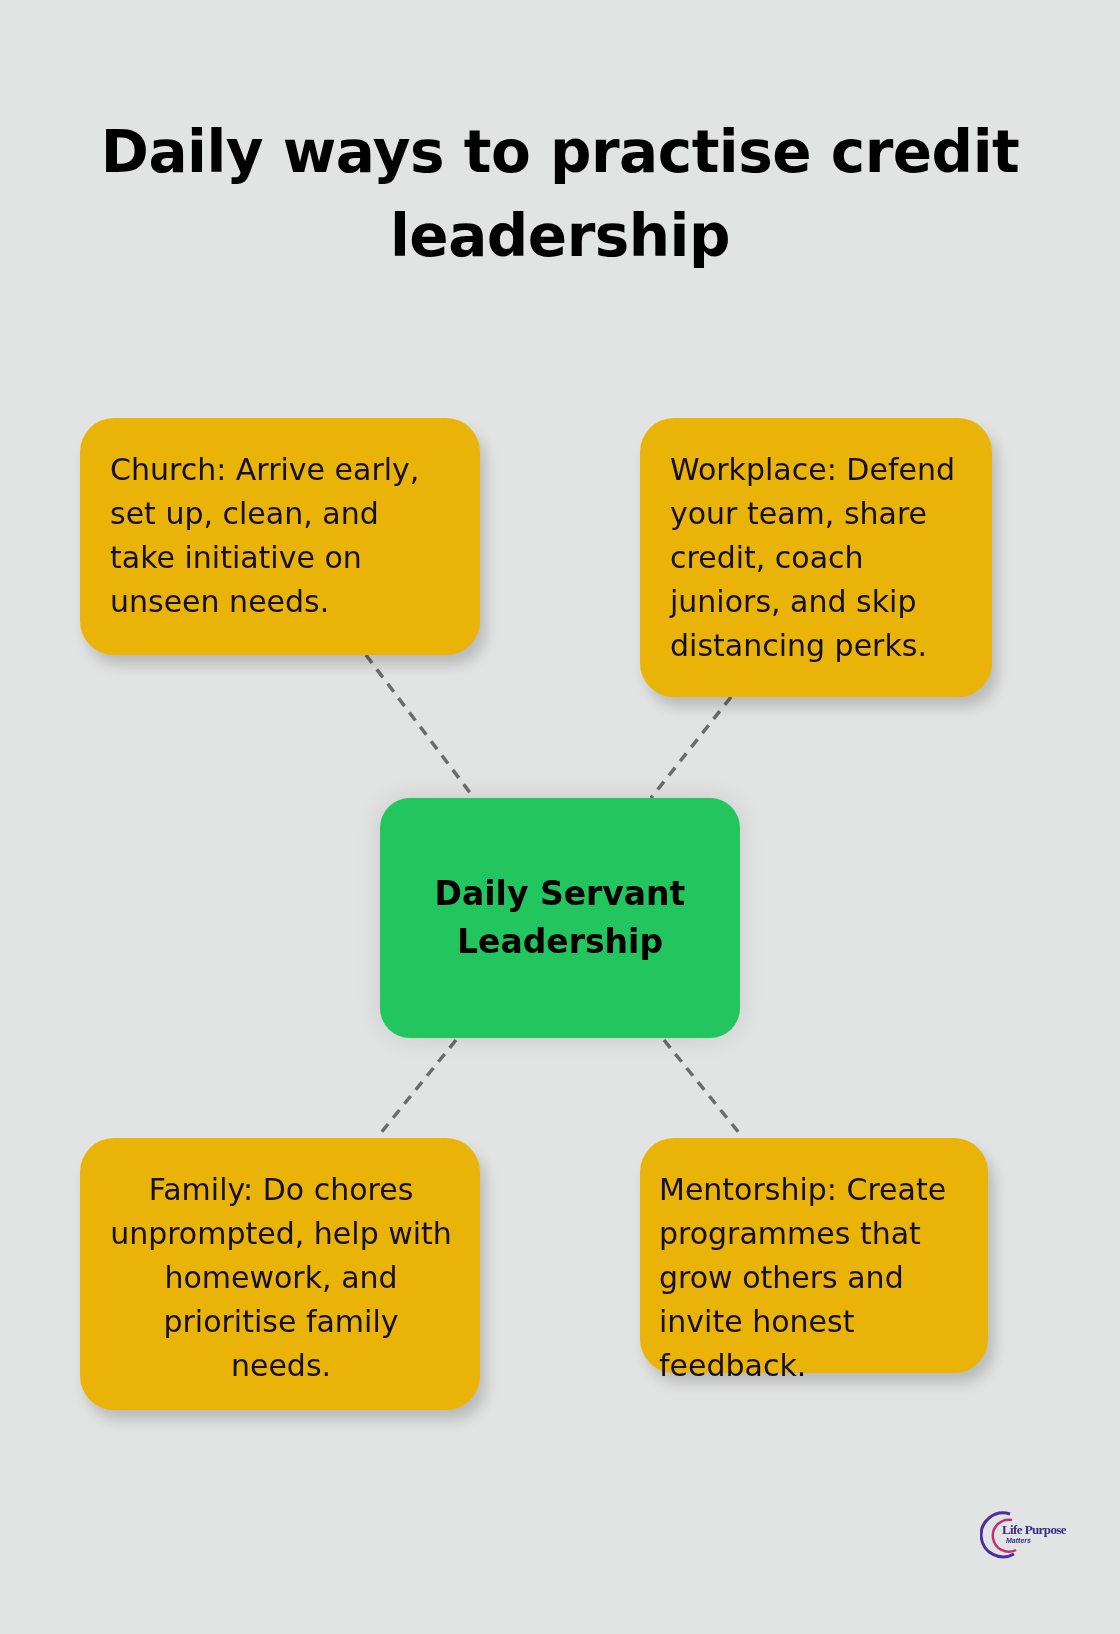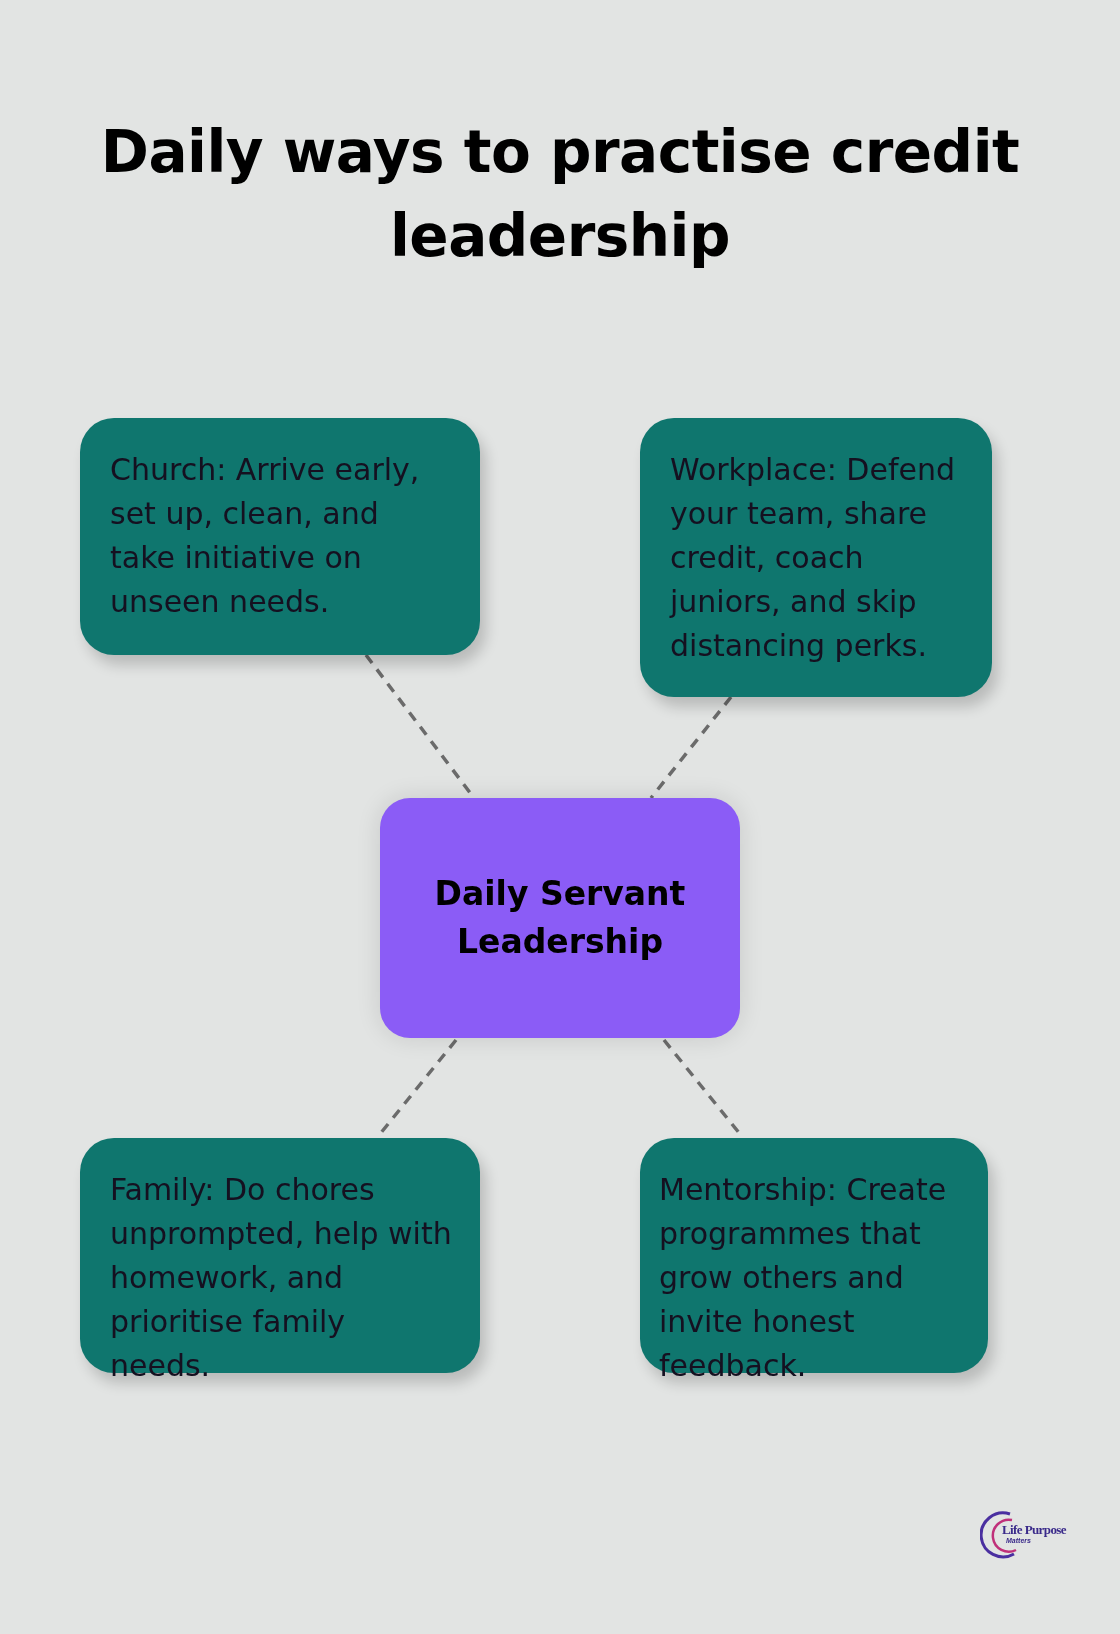--- a/index.html
+++ b/index.html
@@ -1,20 +1,20 @@
 <!DOCTYPE html>
 <html><head>
 <meta charset="utf-8">
 <style>
   html, body { margin:0; padding:0; }
   body { width:1120px; height:1634px; background:#e2e4e3; position:relative; overflow:hidden; font-family:"DejaVu Sans","Liberation Sans",sans-serif; }
   .title { position:absolute; left:40px; right:40px; top:110px; text-align:center; font-weight:bold; font-size:58px; line-height:84px; color:#000; letter-spacing:-0.5px; }
   .lines { position:absolute; left:0; top:0; }
-  .card { position:absolute; background:#0f766e; border-radius:34px; box-shadow:6px 10px 14px rgba(0,0,0,0.18); box-sizing:border-box; padding:30px 28px 0 30px; font-size:30px; line-height:44px; color:#151020; }
-  .center { position:absolute; left:380px; top:798px; width:360px; height:240px; background:#8b5cf6; border-radius:30px; box-shadow:0 0 24px rgba(0,0,0,0.12); display:flex; align-items:center; justify-content:center; text-align:center; font-weight:bold; font-size:33px; line-height:48px; color:#000; }
+  .card { position:absolute; background:#eab308; border-radius:34px; box-shadow:6px 10px 14px rgba(0,0,0,0.18); box-sizing:border-box; padding:30px 28px 0 30px; font-size:30px; line-height:44px; color:#151020; }
+  .center { position:absolute; left:380px; top:798px; width:360px; height:240px; background:#22c55e; border-radius:30px; box-shadow:0 0 24px rgba(0,0,0,0.12); display:flex; align-items:center; justify-content:center; text-align:center; font-weight:bold; font-size:33px; line-height:48px; color:#000; }
   .center span { display:block; width:260px; }
   .logo { position:absolute; left:980px; top:1508px; width:80px; height:52px; }
   .logo-text { position:absolute; left:22px; top:14px; font-family:Liberation Serif, serif; font-weight:bold; font-size:13px; color:#3a2a8a; letter-spacing:-0.6px; white-space:nowrap; }
   .logo-sub { position:absolute; left:26px; top:29px; font-family:"Liberation Sans",sans-serif; font-style:italic; font-weight:bold; font-size:7px; color:#3a2a8a; }
 </style>
 </head>
 <body>
 
 <div class="title">Daily ways to practise credit leadership</div>
 
@@ -27,21 +27,21 @@
   </g>
 </svg>
 
 <div class="card" style="left:80px;top:418px;width:400px;height:237px;">Church: Arrive early, set up, clean, and take initiative on unseen needs.</div>
 <div class="card" style="left:640px;top:418px;width:352px;height:279px;">Workplace: Defend your team, share credit, coach juniors, and skip distancing perks.</div>
 
 <div class="center">
   <span>Daily Servant Leadership</span>
 </div>
 
-<div class="card" style="left:80px;top:1138px;width:400px;height:235px;">Family: Do chores unprompted, help with homework, and prioritise family needs.</div>
+<div class="card" style="left:80px;top:1138px;width:400px;height:272px;text-align:center;">Family: Do chores unprompted, help with homework, and prioritise family needs.</div>
 <div class="card" style="left:640px;top:1138px;width:348px;height:235px;padding-left:19px;">Mentorship: Create programmes that grow others and invite honest feedback.</div>
 
 <div class="logo">
   <svg width="40" height="52">
     <path d="M30 6 A22 22 0 1 0 34 46" stroke="#4a2fa0" stroke-width="3" fill="none"></path>
     <path d="M32 12 A16 16 0 1 0 36 42" stroke="#c0307a" stroke-width="2.5" fill="none"></path>
   </svg>
   <span class="logo-text">Life Purpose</span>
   <span class="logo-sub">Matters</span>
 </div>

